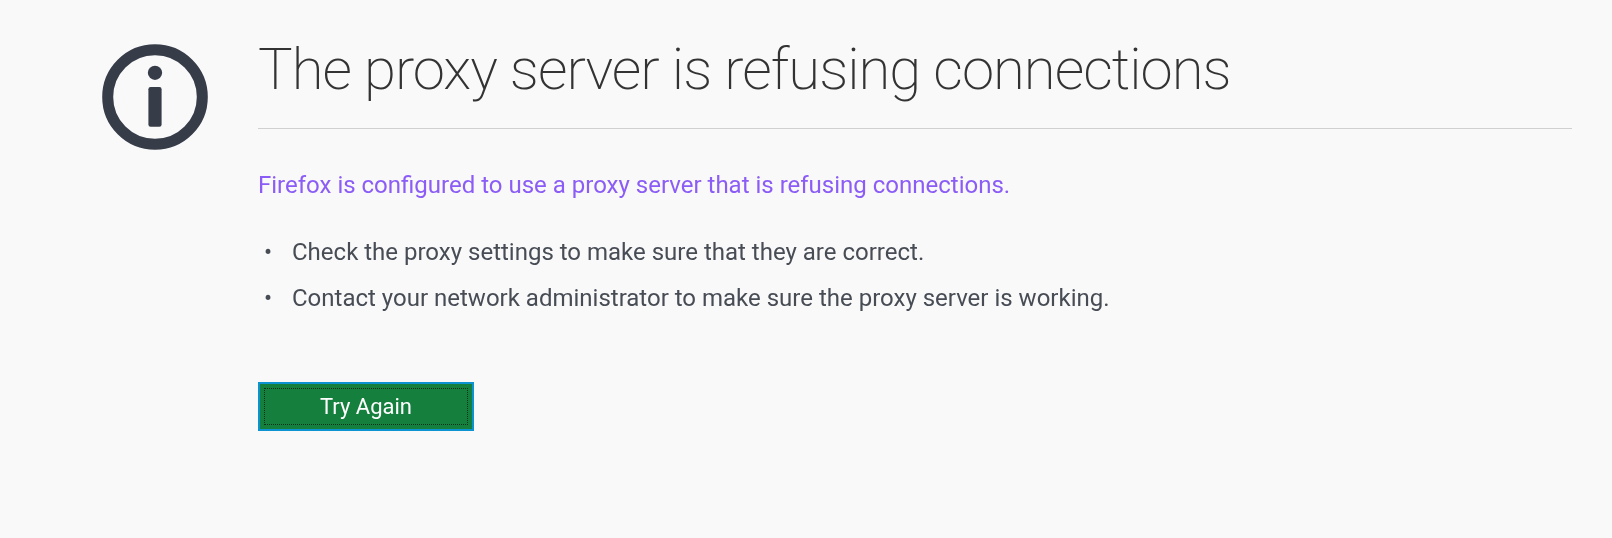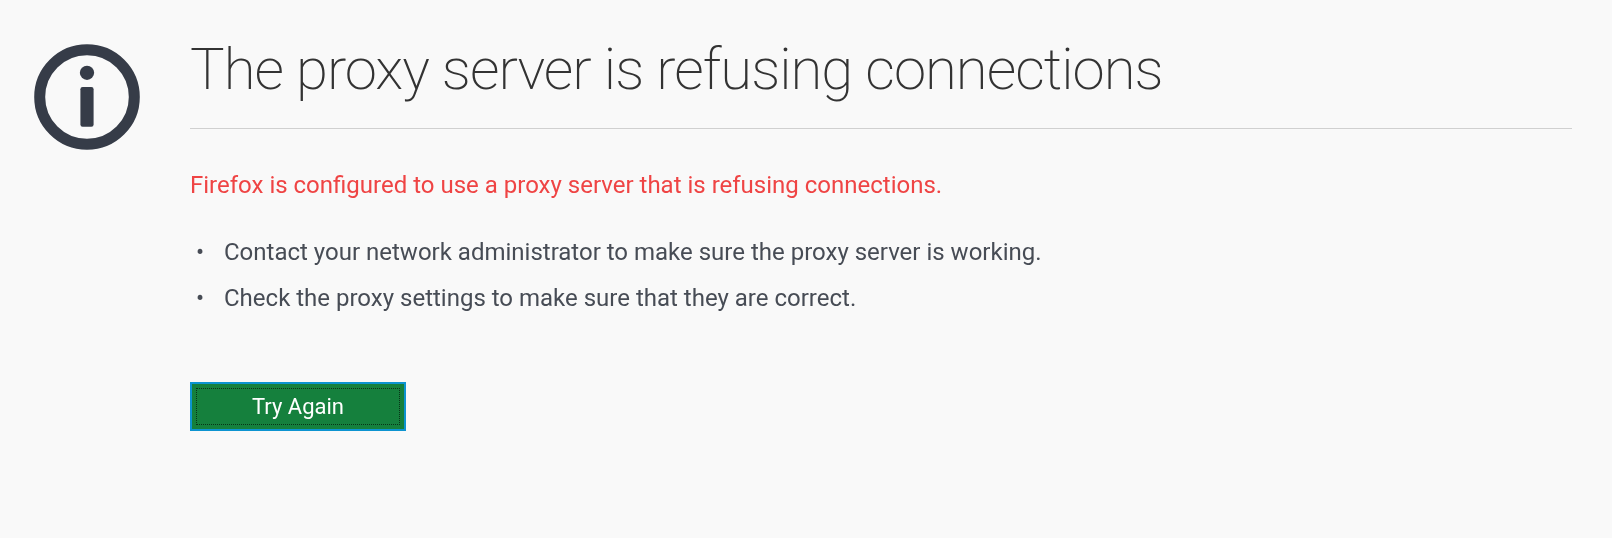--- a/index.html
+++ b/index.html
@@ -11,21 +11,21 @@
       background: #f9f9f9;
       font-family: -apple-system, BlinkMacSystemFont, "Segoe UI", Roboto, Helvetica, Arial, sans-serif;
       width: 1612px;
       height: 538px;
       position: relative;
     }
     .container {
       display: flex;
       align-items: flex-start;
       padding-top: 38px;
-      padding-left: 32px;
+      padding-left: 100px;
     }
     .icon-wrap {
       flex-shrink: 0;
       margin-right: 48px;
       margin-top: 4px;
     }
     .content {
       flex: 1;
       padding-right: 40px;
     }
@@ -34,21 +34,21 @@
       font-weight: 200;
       color: #333;
       letter-spacing: -1px;
       line-height: 1.1;
       padding-bottom: 26px;
       border-bottom: 1px solid #d0d0d0;
       margin-bottom: 40px;
     }
     .description {
       font-size: 24px;
-      color: #ef4444;
+      color: #8b5cf6;
       margin-bottom: 28px;
       line-height: 1.4;
     }
     .suggestions {
       list-style: none;
       margin-bottom: 60px;
     }
     .suggestions li {
       font-size: 24px;
       color: #474c55;
@@ -92,18 +92,18 @@
     <svg width="110" height="110" viewBox="0 0 100 100">
       <circle cx="50" cy="50" r="43" fill="none" stroke="#363c48" stroke-width="10"></circle>
       <circle cx="50" cy="28" r="6.5" fill="#363c48"></circle>
       <rect x="44" y="41" width="12" height="36" rx="2" fill="#363c48"></rect>
     </svg>
   </div>
   <div class="content">
     <h1 class="title">The proxy server is refusing connections</h1>
     <p class="description">Firefox is configured to use a proxy server that is refusing connections.</p>
     <ul class="suggestions">
+      <li>Check the proxy settings to make sure that they are correct.</li>
       <li>Contact your network administrator to make sure the proxy server is working.</li>
-      <li>Check the proxy settings to make sure that they are correct.</li>
     </ul>
     <button class="try-again-btn">Try Again</button>
   </div>
 </div>
 
 </body></html>

